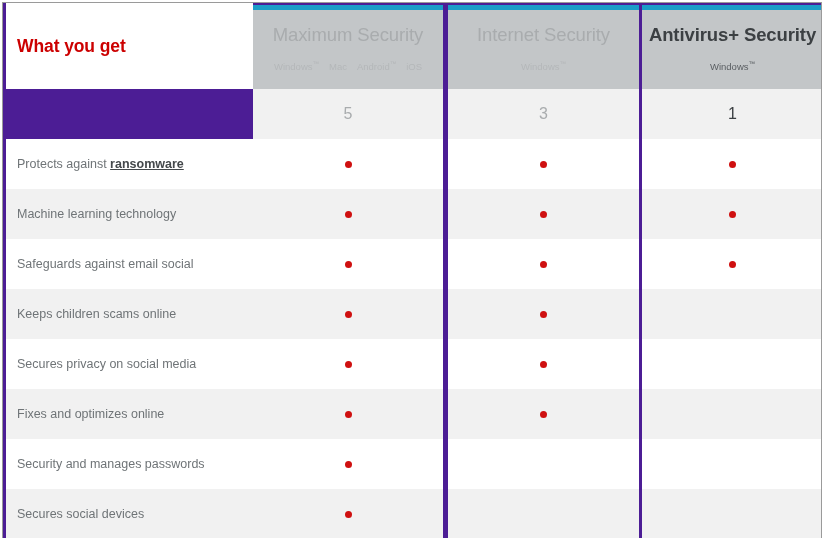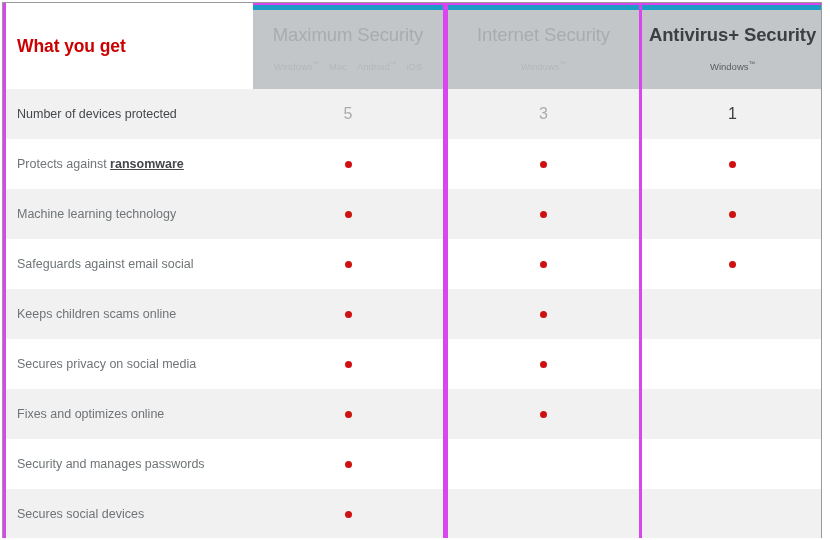--- a/index.html
+++ b/index.html
@@ -26,21 +26,21 @@
   .frame {
     position: absolute;
     left: 2px;
     top: 2px;
     width: 820px;
     height: 536px;
     border-left: 1px solid #9a9a9a;
     border-right: 1px solid #9a9a9a;
     border-top: 1px solid #9a9a9a;
     box-sizing: border-box;
-    background: #d946ef;
+    background: #4c1d95;
     overflow: hidden;
   }
 
   
   .col-label  { left: 3px;   width: 247px; }
   .col-c0     { left: 250px; width: 190px; }
   .col-c1     { left: 445px; width: 191px; }
   .col-c2     { left: 639px; width: 181px; }
 
   
@@ -174,23 +174,20 @@
       <div class="hdr-col col-c2 active">
         <span class="prod-name">Antivirus+ Security</span>
         <span class="plats"><span>Windows<sup>™</sup></span></span>
       </div>
 
     </div>
 
     <div class="rows">
 
       <div class="row shade strong">
-        <div class="cell label col-label">
-          <span>Number of devices protected</span>
-        </div>
         <div class="cell value col-c0">
           <span>5</span>
         </div>
         <div class="cell value col-c1">
           <span>3</span>
         </div>
         <div class="cell value on col-c2">
           <span>1</span>
         </div>
       </div>

